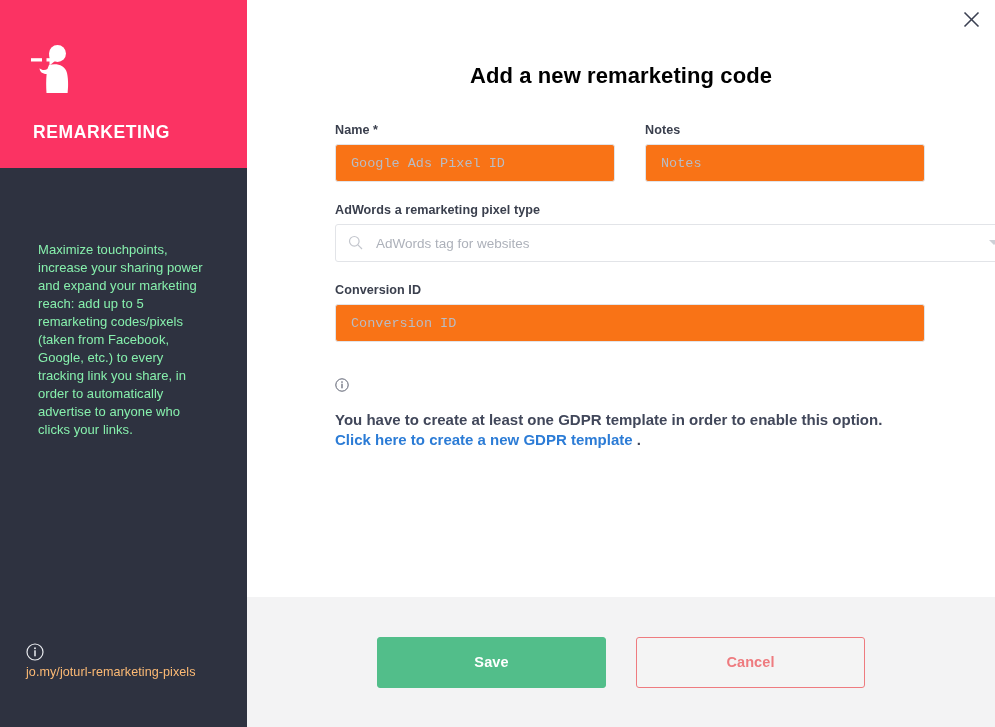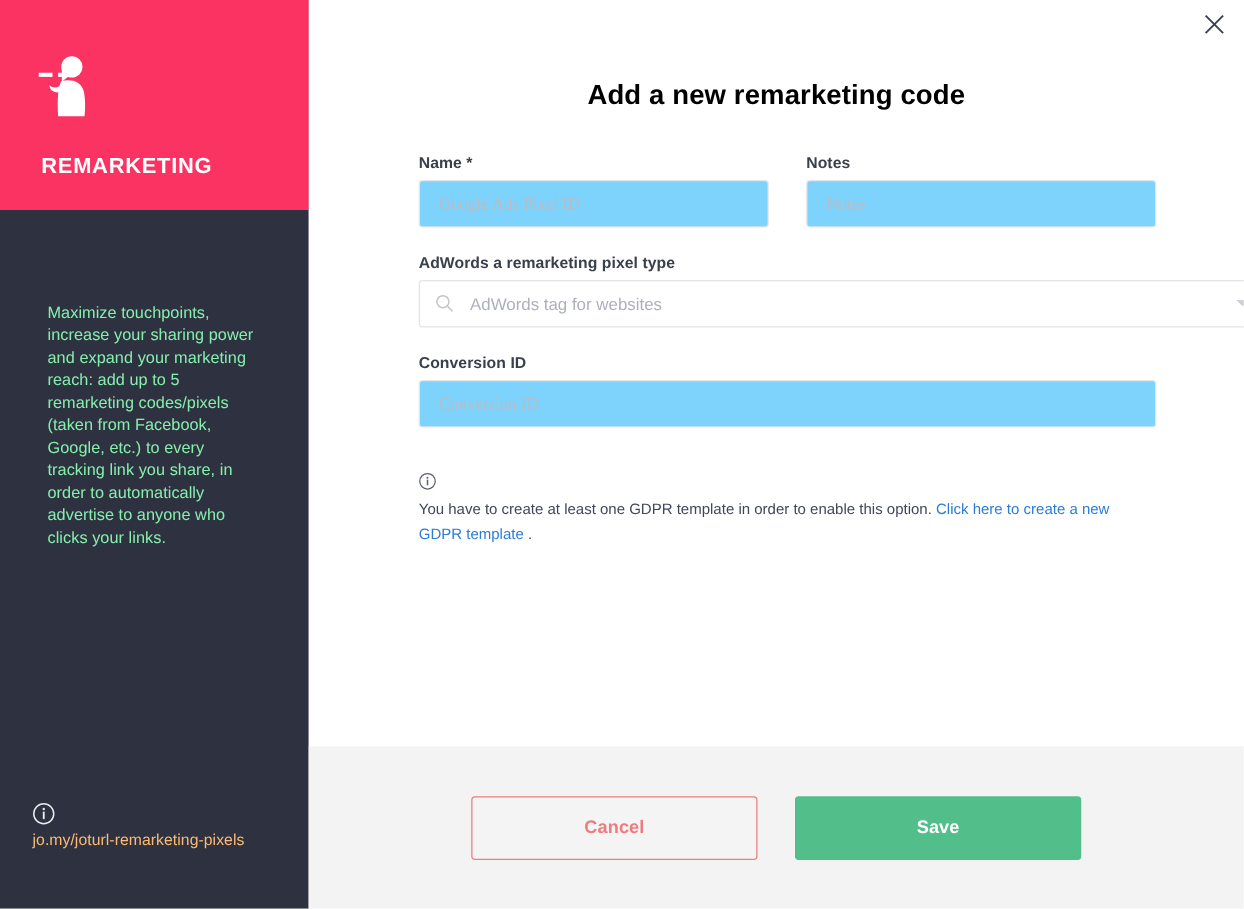--- a/index.html
+++ b/index.html
@@ -113,23 +113,23 @@
     gap: 30px;
   }
   .col {
     width: 280px;
   }
   .txt-input {
     width: 100%;
     height: 38px;
     border: 1px solid #e2e4e8;
     border-radius: 3px;
-    background: #7dd3fc;
+    background: #f97316;
     padding: 0 15px;
-    font-family: Liberation Serif, serif;
+    font-family: Liberation Mono, monospace;
     font-size: 13.5px;
     color: #42485a;
     outline: none;
   }
   .txt-input::placeholder { color: #b9bcc4; }
 
   .block { margin-top: 21px; }
 
   .select-wrap {
     position: relative;
@@ -169,25 +169,26 @@
   .gdpr-block { margin-top: 36px; }
   .gdpr-head {
     display: flex;
     align-items: center;
     gap: 8px;
     font-size: 12.6px;
     font-weight: bold;
     color: #3a3f4d;
   }
   .gdpr-text {
-    margin-top: 2px;
-    font-size: 12px;
+    margin-top: 15px;
+    font-size: 15px;
     line-height: 20px;
     color: #41475a;
     width: 578px;
+    font-weight: bold;
   }
   .gdpr-text a {
     color: #2c7cd6;
     text-decoration: none;
   }
 
   
   .footer {
     position: absolute;
     left: 0; right: 0; bottom: 0;
@@ -309,18 +310,18 @@
           </span>
         </div>
         <p class="gdpr-text">
           <span>You have to create at least one GDPR template in order to enable this option. </span><a href="#">Click here to create a new GDPR template</a><span> .</span>
         </p>
       </div>
 
     </div>
 
     <div class="footer">
+      <button class="btn btn-save">Save</button>
       <button class="btn btn-cancel">Cancel</button>
-      <button class="btn btn-save">Save</button>
     </div>
 
   </section>
 </div>
 
 </body></html>

